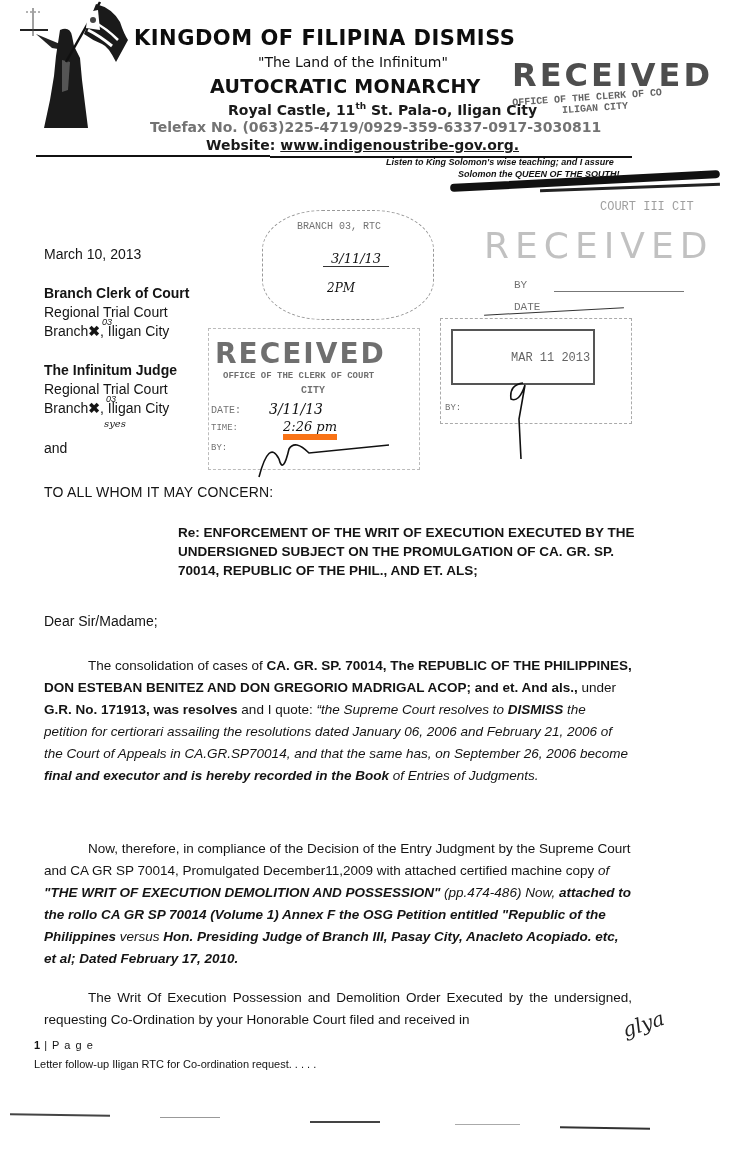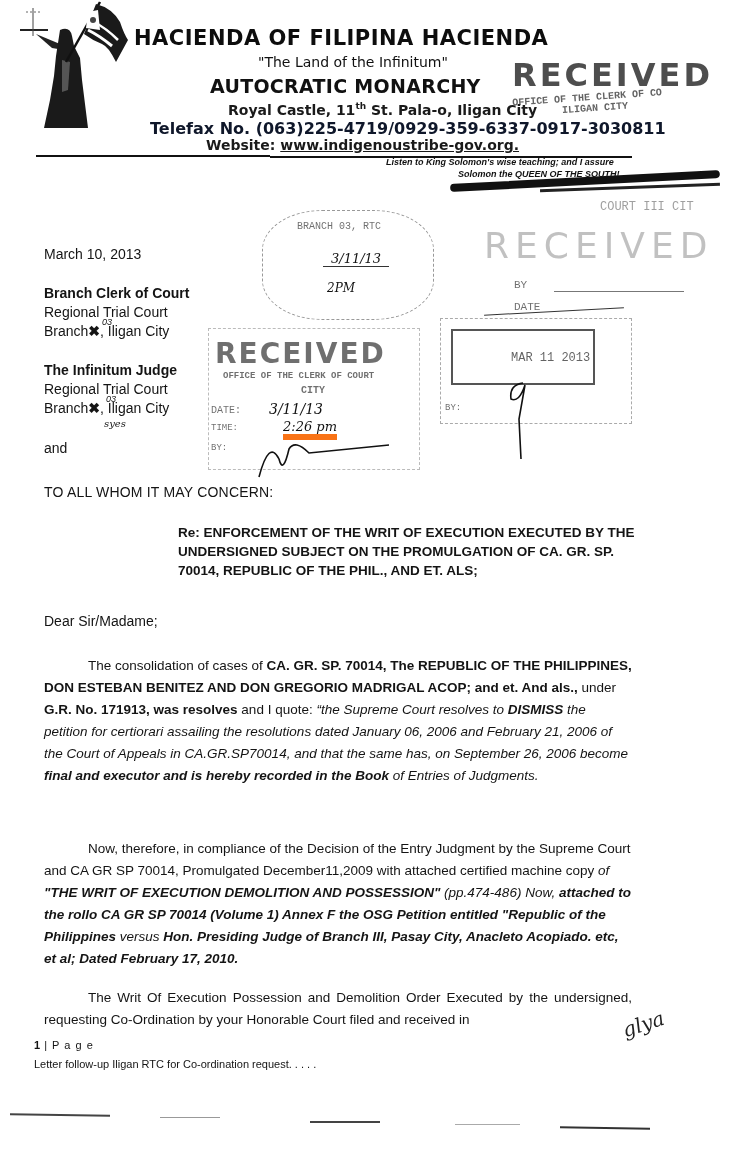--- a/index.html
+++ b/index.html
@@ -7,21 +7,21 @@
     width: 730px; height: 1162px; background: #ffffff; position: relative; overflow: hidden;
     font-family: "Liberation Sans", sans-serif; color: #111;
   }
   .abs { position: absolute; }
   .logo { left: 8px; top: 0px; width: 120px; height: 130px; }
   .lh-title { left: 134px; top: 26px; font-size: 21px; font-weight: bold; letter-spacing: 0.5px; color: #0d0d0d; font-family: "DejaVu Sans", sans-serif; }
   .lh-motto { left: 258px; top: 54px; font-size: 14px; font-family: "DejaVu Sans", sans-serif; }
   .lh-gov { left: 210px; top: 75px; font-size: 19px; font-weight: bold; font-family: "DejaVu Sans", sans-serif; letter-spacing: 0.3px; }
   .lh-addr { left: 228px; top: 101px; font-size: 14px; font-weight: bold; font-family: "DejaVu Sans", sans-serif; color:#1a1a1a; }
   .lh-addr sup { font-size: 9px; }
-  .lh-tel { left: 150px; top: 119px; font-size: 16px; font-weight: bold; font-family: "DejaVu Sans", sans-serif; color:#0f172a; }
+  .lh-tel { left: 150px; top: 119px; font-size: 14px; font-weight: bold; font-family: "DejaVu Sans", sans-serif; color:#737373; }
   .lh-web { left: 206px; top: 137px; font-size: 14px; font-weight: bold; font-family: "DejaVu Sans", sans-serif; color:#1a1a1a; }
   .lh-web u { text-decoration: underline; }
   .lh-rule { left: 36px; top: 155px; width: 234px; height: 2px; background: #111; }
   .lh-rule2 { left: 270px; top: 154px; width: 362px; height: 2px; background: #111; }
   .verse { top: 157px; font-size: 9px; font-style: italic; font-weight: bold; text-align: right; line-height: 11.5px; }
   .verse div { white-space: nowrap; }
   .stamp-text { color: #333; font-family: "Liberation Mono", monospace; opacity: 0.7; }
   .body-txt { font-family: "Liberation Sans", sans-serif; font-size: 14px; color: #141414; }
   .date { left: 44px; top: 246px; }
   .addr-block { left: 44px; line-height: 19px; }
@@ -56,21 +56,21 @@
     <line x1="58" y1="62" x2="92" y2="2" stroke="#111" stroke-width="2.5"></line>
 
     <path d="M88 4 Q104 8 112 22 Q116 34 120 40 L108 62 Q100 46 94 44 Q84 40 76 34 Z" fill="#1a1a1a"></path>
     <path d="M80 30 Q92 36 104 46" stroke="#fff" stroke-width="3" fill="none"></path>
     <path d="M86 22 Q98 28 110 40" stroke="#fff" stroke-width="2.5" fill="none"></path>
     <path d="M80 12 L90 10 L92 30 L78 28 Z" fill="#fff"></path>
     <circle cx="85" cy="20" r="3" fill="#444"></circle>
   </svg>
 </div>
 
-<div class="abs lh-title">HACIENDA OF FILIPINA HACIENDA</div>
+<div class="abs lh-title">KINGDOM OF FILIPINA DISMISS</div>
 <div class="abs lh-motto">"The Land of the Infinitum"</div>
 <div class="abs lh-gov">AUTOCRATIC MONARCHY</div>
 <div class="abs lh-addr"><span>Royal Castle, 11</span><sup>th</sup><span> St. Pala-o, Iligan City</span></div>
 <div class="abs lh-tel">Telefax No. (063)225-4719/0929-359-6337-0917-3030811</div>
 <div class="abs lh-web"><span>Website: </span><u>www.indigenoustribe-gov.org.</u></div>
 <div class="abs lh-rule"></div>
 <div class="abs lh-rule2" style="top:156px;"></div>
 
 <div class="abs verse" style="left:270px; width:360px;">
   <div style="text-align:left; padding-left:116px;">Listen to   King Solomon's wise teaching; and I assure</div>

